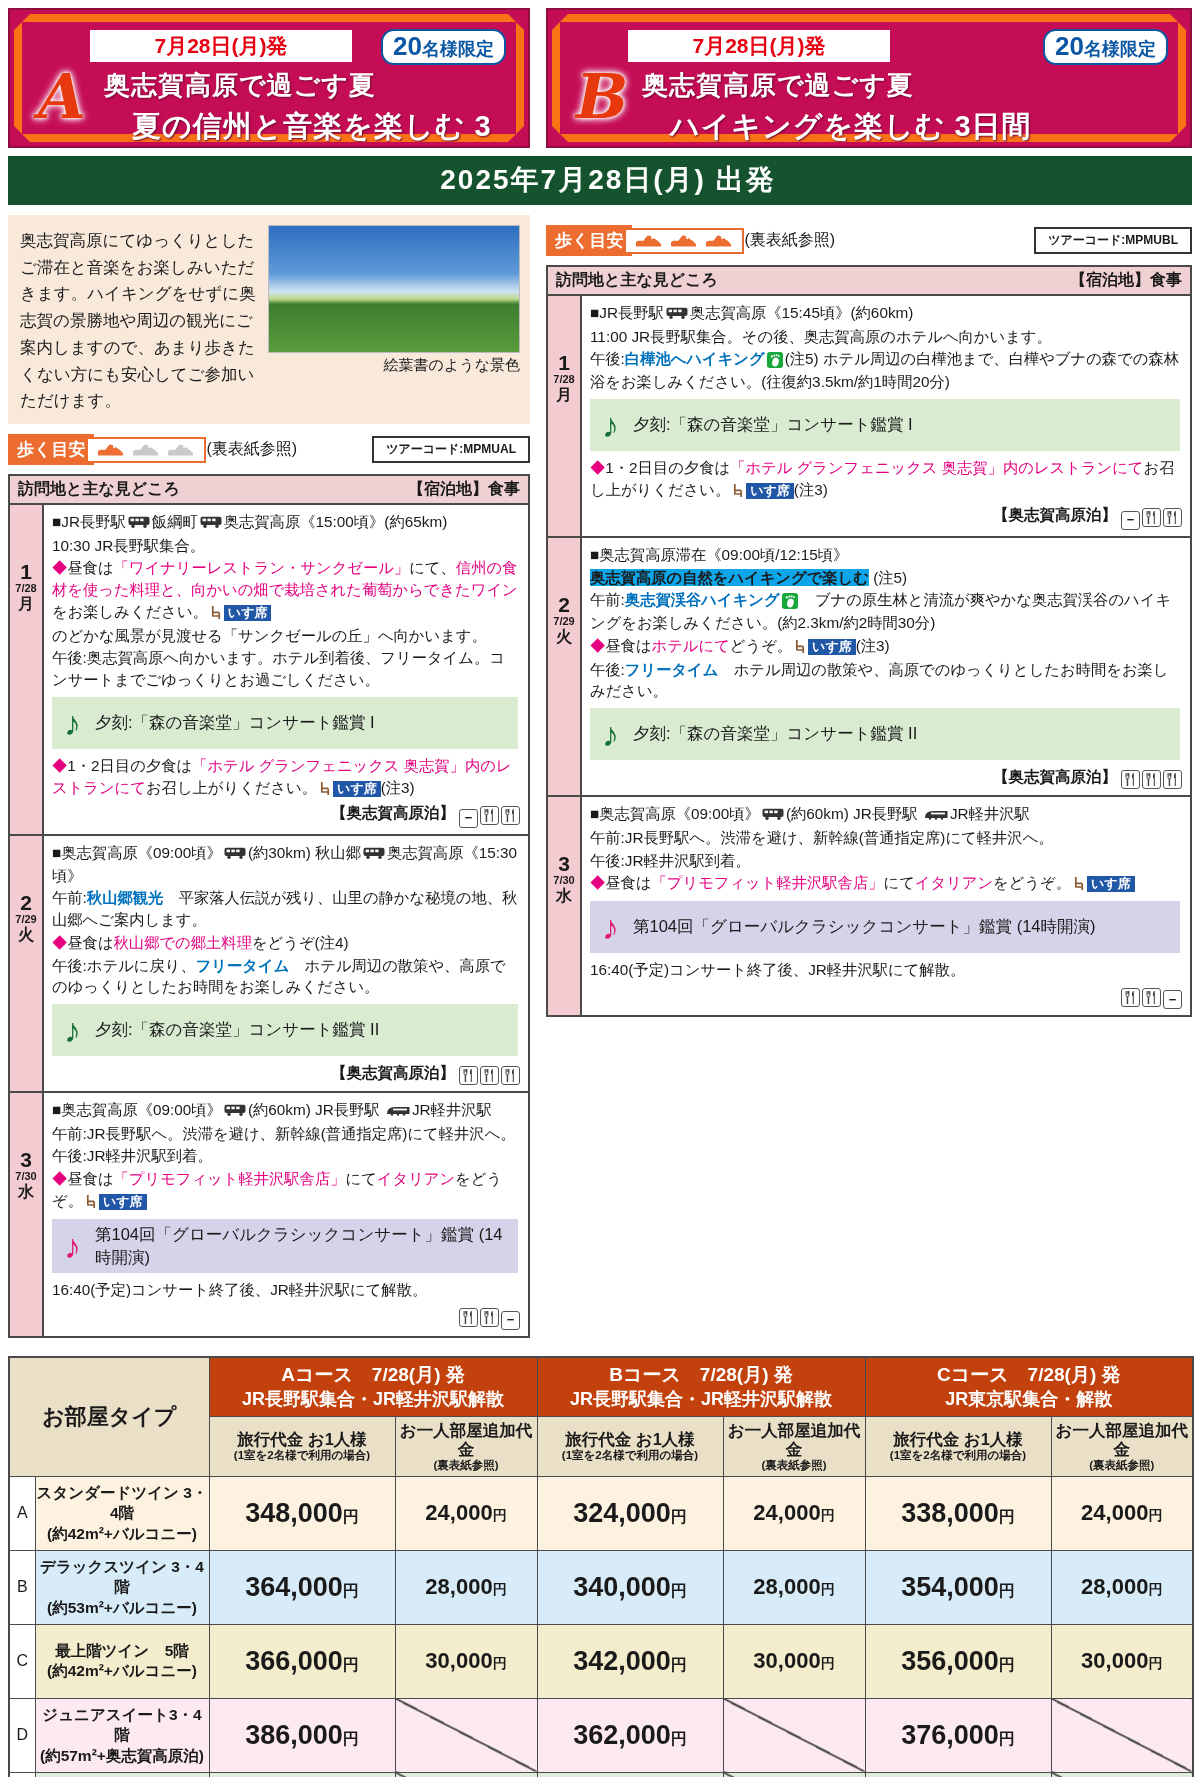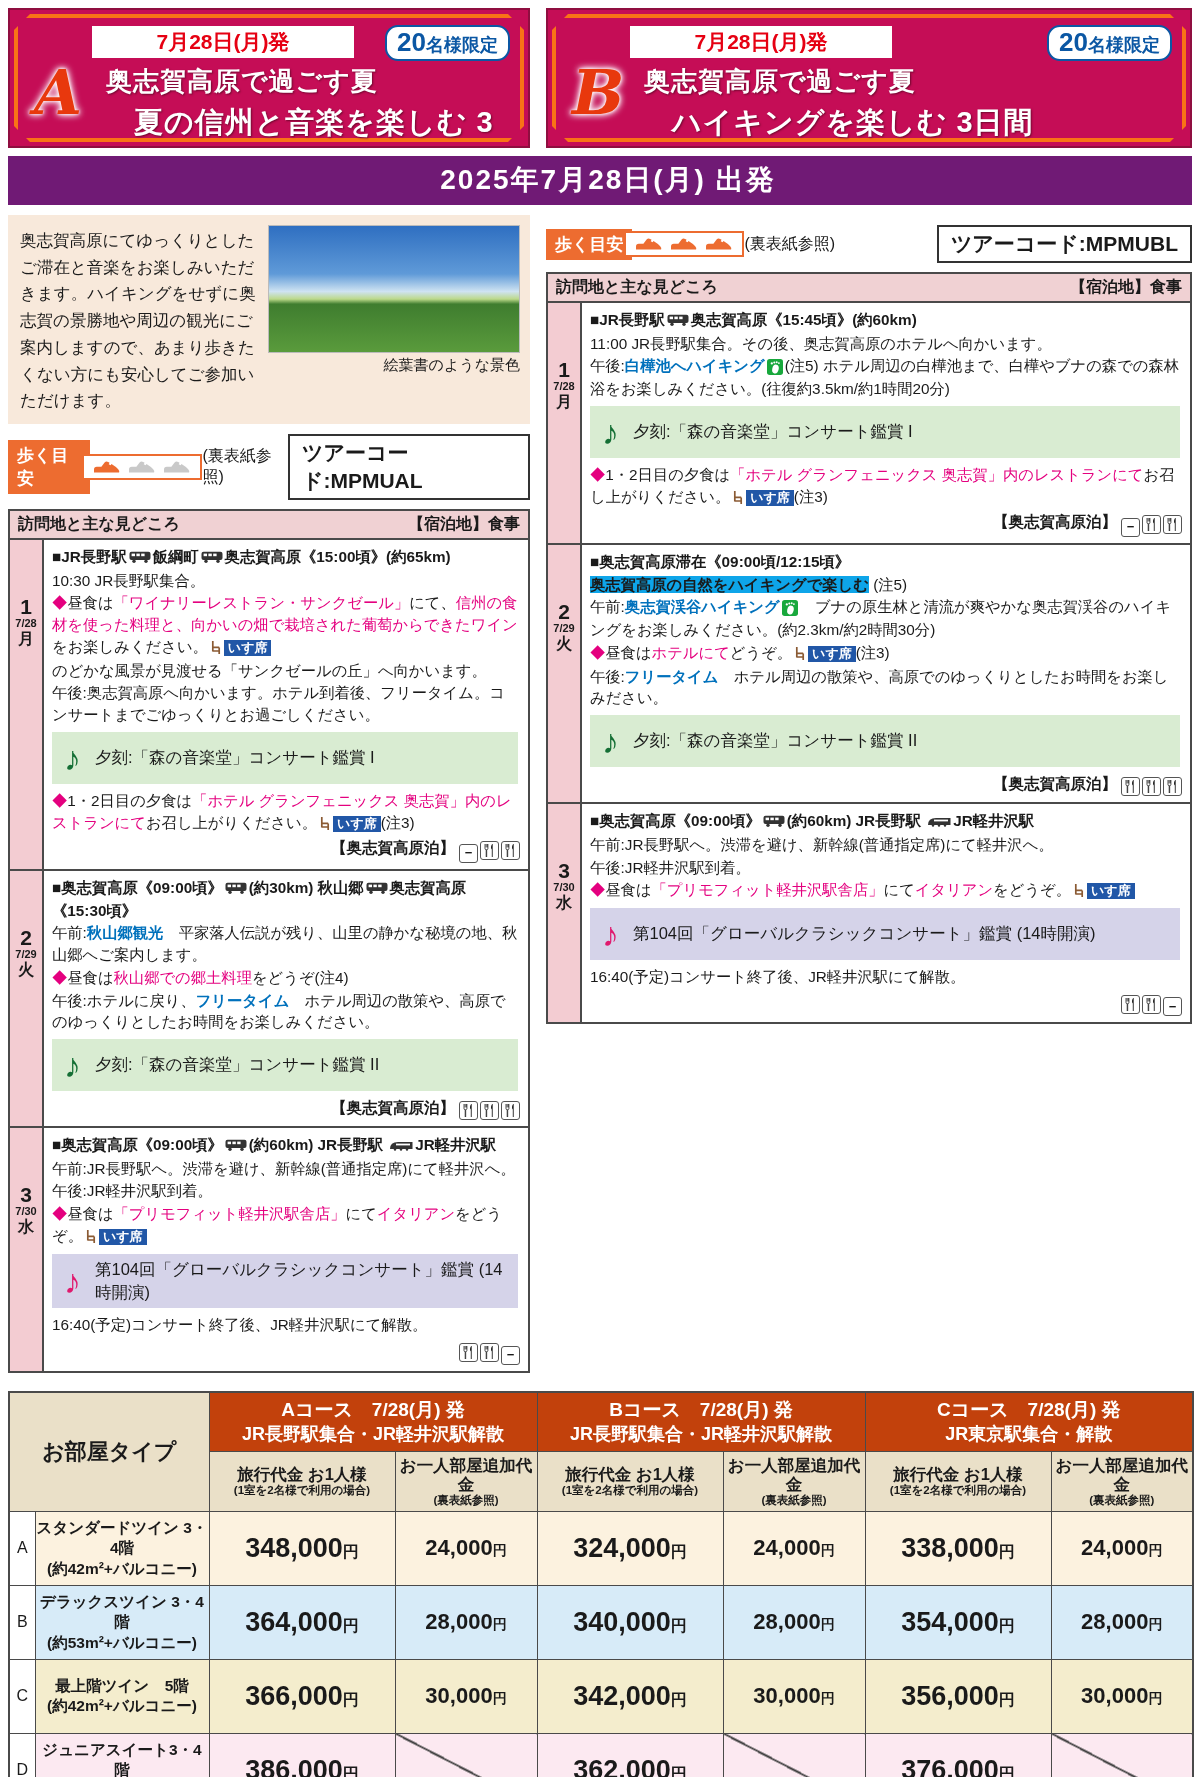--- a/index.html
+++ b/index.html
@@ -2,39 +2,39 @@
 <html><head>
 <meta charset="utf-8">
 <style>
   * { margin:0; padding:0; box-sizing:border-box; }
   body { background:#fff; font-family:"Liberation Sans", sans-serif; color:#1a1a1a; }
   .page { width:1200px; min-height:1777px; margin:0 auto; padding:8px 8px 4px 8px; background:#fff; }
 
   
   .top-cards { display:grid; grid-template-columns:522px 1fr; gap:16px; }
   .card { background:#c50d56; border:2px solid #8f0e40; padding:4px; height:140px; }
-  .card-inner { position:relative; height:100%; border:4px solid #f97316; background:#c50d56;
+  .card-inner { position:relative; height:100%; border:8px solid #f97316; background:#c50d56;
     clip-path:polygon(16px 0,calc(100% - 16px) 0,100% 16px,100% calc(100% - 16px),calc(100% - 16px) 100%,16px 100%,0 calc(100% - 16px),0 16px);
-    padding:8px 12px 6px 26px; }
+    padding:8px 12px 6px 20px; }
   .dep-pill { display:block; width:262px; margin-left:48px; background:#fff; color:#e60012;
     font-weight:bold; font-size:21px; text-align:center; padding:2px 0; }
   .limit-badge { position:absolute; top:7px; right:10px; background:#fff; border:2px solid #0b57a4;
     border-radius:13px; box-shadow:0 0 0 2px #fff inset; color:#0b57a4; font-weight:bold;
     padding:1px 10px 2px 10px; line-height:1.1; }
   .limit-badge .big { font-size:26px; }
   .limit-badge .small { font-size:18px; }
   .card-letter { position:absolute; left:16px; top:44px; font-family:"DejaVu Serif", serif;
     font-style:italic; font-weight:bold; font-size:62px; color:#e8380d; line-height:1;
     text-shadow:0 0 3px #fff,0 0 6px #fff,0 0 9px #fff; }
   .card-title { margin-left:62px; margin-top:6px; color:#fff; font-weight:bold; }
   .card-title .t1 { font-size:26px; letter-spacing:1px; text-shadow:1px 1px 2px #70082f; }
   .card-title .t2 { font-size:29px; margin-left:28px; margin-top:4px; letter-spacing:1px; text-shadow:1px 1px 2px #70082f; }
 
   
-  .date-banner { margin-top:8px; background:#701a75; color:#fff; font-weight:bold; font-size:28px;
+  .date-banner { margin-top:8px; background:#14532d; color:#fff; font-weight:bold; font-size:28px;
     text-align:center; padding:5px 0 6px 16px; letter-spacing:2px; }
 
   
   .columns { display:grid; grid-template-columns:522px 1fr; gap:16px; margin-top:10px; }
 
   .intro { background:#f8e9db; padding:10px 10px 10px 12px; display:flex; gap:10px; min-height:168px; }
   .intro-text { flex:1; font-size:16.5px; line-height:1.62; padding-top:2px; }
   .intro-fig { width:252px; }
   .col-b .intro-fig { width:300px; }
   .photo { width:100%; height:128px; border:1px solid #bbb; }
@@ -42,35 +42,35 @@
   .photo-b { background:linear-gradient(160deg,#3c6b2a 0%,#6e9c43 30%,#2f5d25 55%,#87ab5a 75%,#27481d 100%); }
   .photo-cap { text-align:right; font-size:15px; padding-top:3px; }
 
   .walk-row { display:flex; align-items:center; margin-top:10px; }
   .walk-label { background:#ed6c30; color:#fff; font-weight:bold; font-size:17px; padding:4px 9px; }
   .walk-shoes { border:2px solid #ed6c30; background:#fff; display:inline-flex; gap:5px; padding:3px 8px; align-items:center; margin-left:-8px; }
   .shoe { width:30px; height:16px; display:inline-block; color:#c9c9c9; }
   .shoe.on { color:#ed6c30; }
   .shoe svg { width:100%; height:100%; fill:currentColor; }
   .walk-note { font-size:16px; }
-  .tour-code { margin-left:auto; border:2px solid #333; background:#fff; font-weight:bold; font-size:21px; padding:3px 12px; }
+  .tour-code { margin-left:auto; border:2px solid #333; background:#fff; font-weight:bold; font-size:12px; padding:3px 12px; }
 
   
   .itin { border:2px solid #4a4a4a; margin-top:9px; }
   .itin-head { background:#f0d1d3; display:flex; justify-content:space-between; font-weight:bold;
     font-size:16px; padding:3px 8px; border-bottom:2px solid #4a4a4a; }
   .day-row { display:grid; grid-template-columns:34px 1fr; border-top:2px solid #4a4a4a; }
   .day-row:first-child { border-top:none; }
   .day-cell { background:#f3ccd2; border-right:2px solid #4a4a4a; text-align:center; padding-top:38%; padding-top:56px; }
   .dnum { font-size:21px; font-weight:bold; line-height:1; }
   .ddate { font-size:11px; font-weight:bold; }
   .ddow { font-size:16px; font-weight:bold; }
   .day-body { padding:5px 8px 6px 8px; font-size:15.3px; line-height:1.42; }
   .line { margin:1px 0; }
-  .b { font-weight:bold; }
+  .b { font-weight:normal; }
   .pink { color:#e4007f; }
   .blue { color:#0071bc; font-weight:bold; }
   .hl { font-weight:bold; background:#0ea5e9; }
   .isu { background:#2157a7; color:#fff; font-weight:bold; font-size:13px; padding:0 4px 1px 4px; }
   .ic { display:inline-block; vertical-align:-1px; margin:0 2px; }
   .ic-bus svg { width:22px; height:12px; }
   .ic-train svg { width:24px; height:11px; }
   .ic-chair svg { width:12px; height:15px; vertical-align:-2px; }
   .ic-foot svg { width:16px; height:16px; vertical-align:-3px; }
   .cbox { display:flex; align-items:center; gap:14px; margin:6px 2px 6px 0; padding:4px 12px; min-height:52px; }

